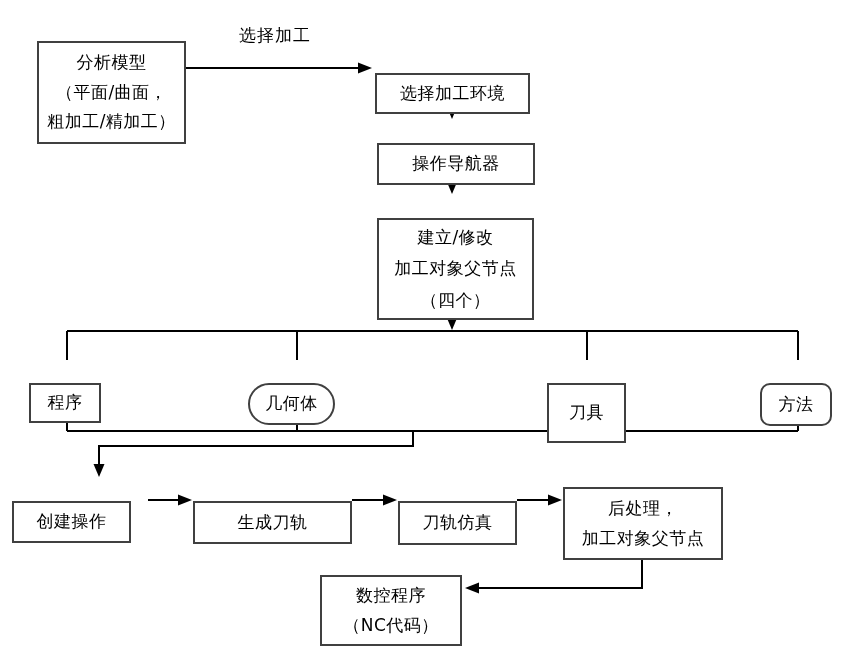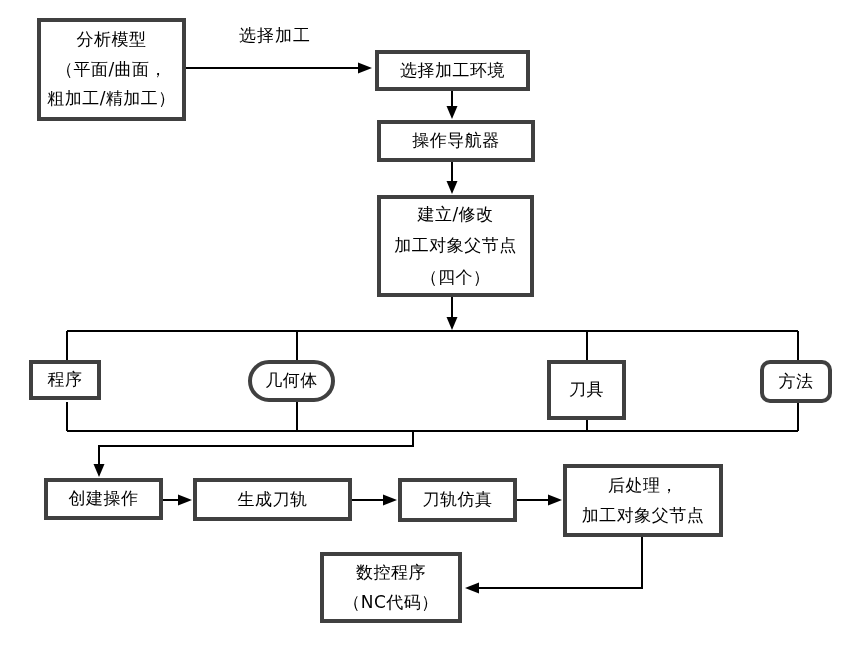--- a/index.html
+++ b/index.html
@@ -19,47 +19,48 @@
   .connectors {
     position: absolute;
     left: 0;
     top: 0;
     width: 859px;
     height: 646px;
   }
   .node {
     position: absolute;
     box-sizing: border-box;
-    border: 4px solid #404040;
+    border: 2px solid #404040;
     background: #ffffff;
     display: flex;
     align-items: center;
     justify-content: center;
     text-align: center;
     font-size: 17px;
     line-height: 1.75;
     white-space: pre-line;
     letter-spacing: 0.5px;
+    margin-top: 23px;
   }
   .edge-label {
     position: absolute;
     font-size: 17px;
     letter-spacing: 1px;
     white-space: nowrap;
   }
   
   #n-analyze    { left: 37px;  top: 18px;  width: 149px; height: 103px; }
   #n-selectenv  { left: 375px; top: 50px;  width: 155px; height: 41px; }
   #n-opnav      { left: 377px; top: 120px; width: 158px; height: 42px; }
   #n-parent     { left: 377px; top: 195px; width: 157px; height: 102px; line-height: 1.85; }
   #n-program    { left: 29px;  top: 360px; width: 72px;  height: 40px; }
   #n-geometry   { left: 248px; top: 360px; width: 87px;  height: 42px; border-radius: 21px; }
   #n-tool       { left: 547px; top: 360px; width: 79px;  height: 60px; }
   #n-method     { left: 760px; top: 360px; width: 72px;  height: 43px; border-radius: 10px; }
-  #n-createop   { left: 44px;  top: 478px; width: 119px; height: 42px; }
+  #n-createop   { left: 12px;  top: 478px; width: 119px; height: 42px; }
   #n-gentp      { left: 193px; top: 478px; width: 159px; height: 43px; }
   #n-simtp      { left: 398px; top: 478px; width: 119px; height: 44px; }
   #n-postproc   { left: 563px; top: 464px; width: 160px; height: 73px; }
   #n-ncprog     { left: 320px; top: 552px; width: 142px; height: 71px; }
   #lbl-select   { left: 239px; top: 24px; }
 </style>
 </head>
 <body>
 
 <div class="canvas">

